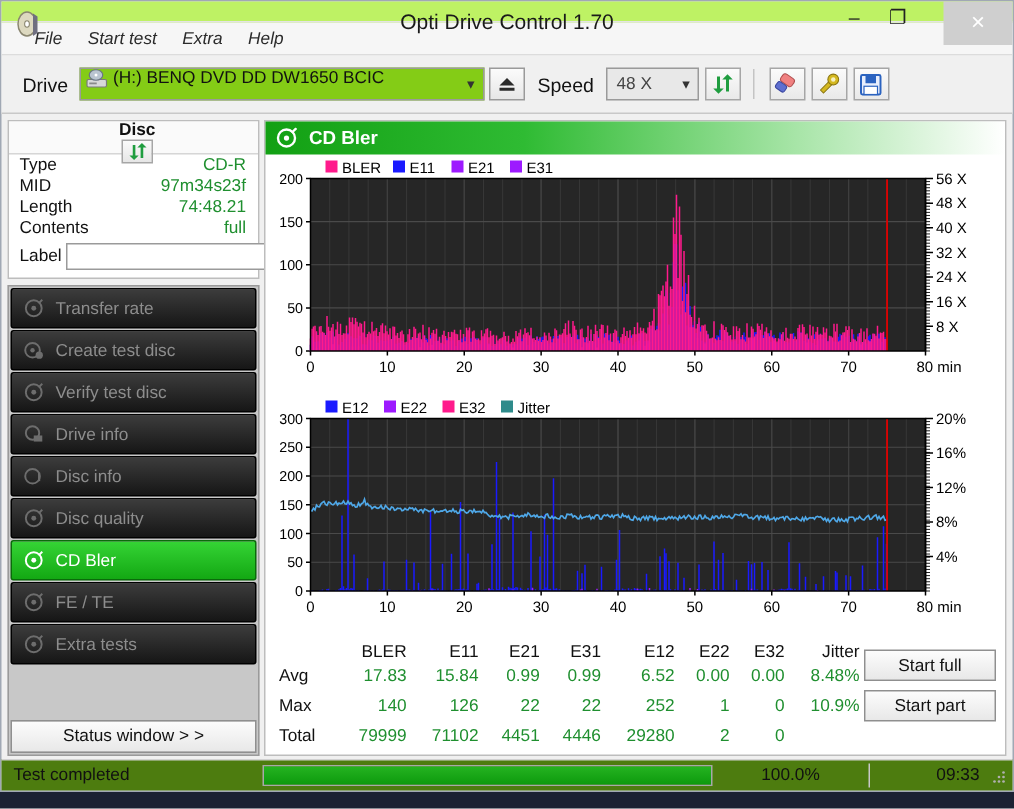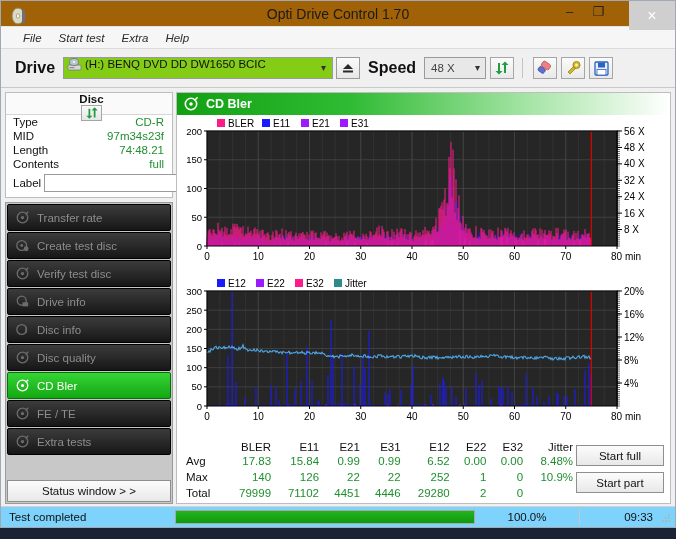--- a/index.html
+++ b/index.html
@@ -16,22 +16,22 @@
   #window {
     position: absolute;
     left: 0; top: 0;
     width: 676px; height: 528px;
     background: #f0f0f0;
     border: 1px solid #a0a8b4;
     display: flex; flex-direction: column;
   }
   
   #titlebar {
-    height: 26px;
-    background: #a16207;
+    height: 14px;
+    background: #bef264;
     position: relative;
     flex: none;
     border-bottom: 1px solid #e4e4e4;
   }
   #app-icon {
     position: absolute; left: 8px; top: 5px;
     width: 20px; height: 20px;
   }
   #title-text {
     position: absolute;
@@ -70,21 +70,21 @@
   }
   
   #drivebar {
     height: 39px; flex: none;
     background: #f0f0f0;
     display: flex; align-items: center;
     padding: 0 6px;
     border-bottom: 1px solid #c8c8c8;
   }
   #drive-label, #speed-label {
-    font-size: 16px; font-weight: bold; color: #111;
+    font-size: 13px; font-weight: normal; color: #111;
     margin: 0 8px 0 8px;
   }
   #drive-combo {
     width: 270px; height: 22px;
     background: #84cc16; border: 1px solid #9a9a9a;
     display: flex; align-items: flex-start;
     font-size: 11.5px; color: #111;
     position: relative;
   }
   #drive-dev-icon { margin: 0 3px 0 3px; width: 15px; height: 14px; }
@@ -262,21 +262,21 @@
   .start-btn {
     height: 21px;
     background: linear-gradient(#fcfcfc,#e8e8e8);
     border: 1px solid #8f8f8f;
     display: flex; align-items: center; justify-content: center;
     font-size: 11.5px; color: #111;
   }
   
   #statusbar {
     height: 21px; flex: none;
-    background: #7dd3fc;
+    background: #4d7c0f;
     border-top: 1px solid #d2d2d2;
     display: flex; align-items: center;
     font-size: 11.5px; color: #111; gap: 24px;
   }
   #status-text { width: 150px; padding-left: 8px; }
   #progress-wrap {
     width: 300px; height: 14px;
     background: #e9e9e9;
     border: 1px solid #a8a8a8;
   }

